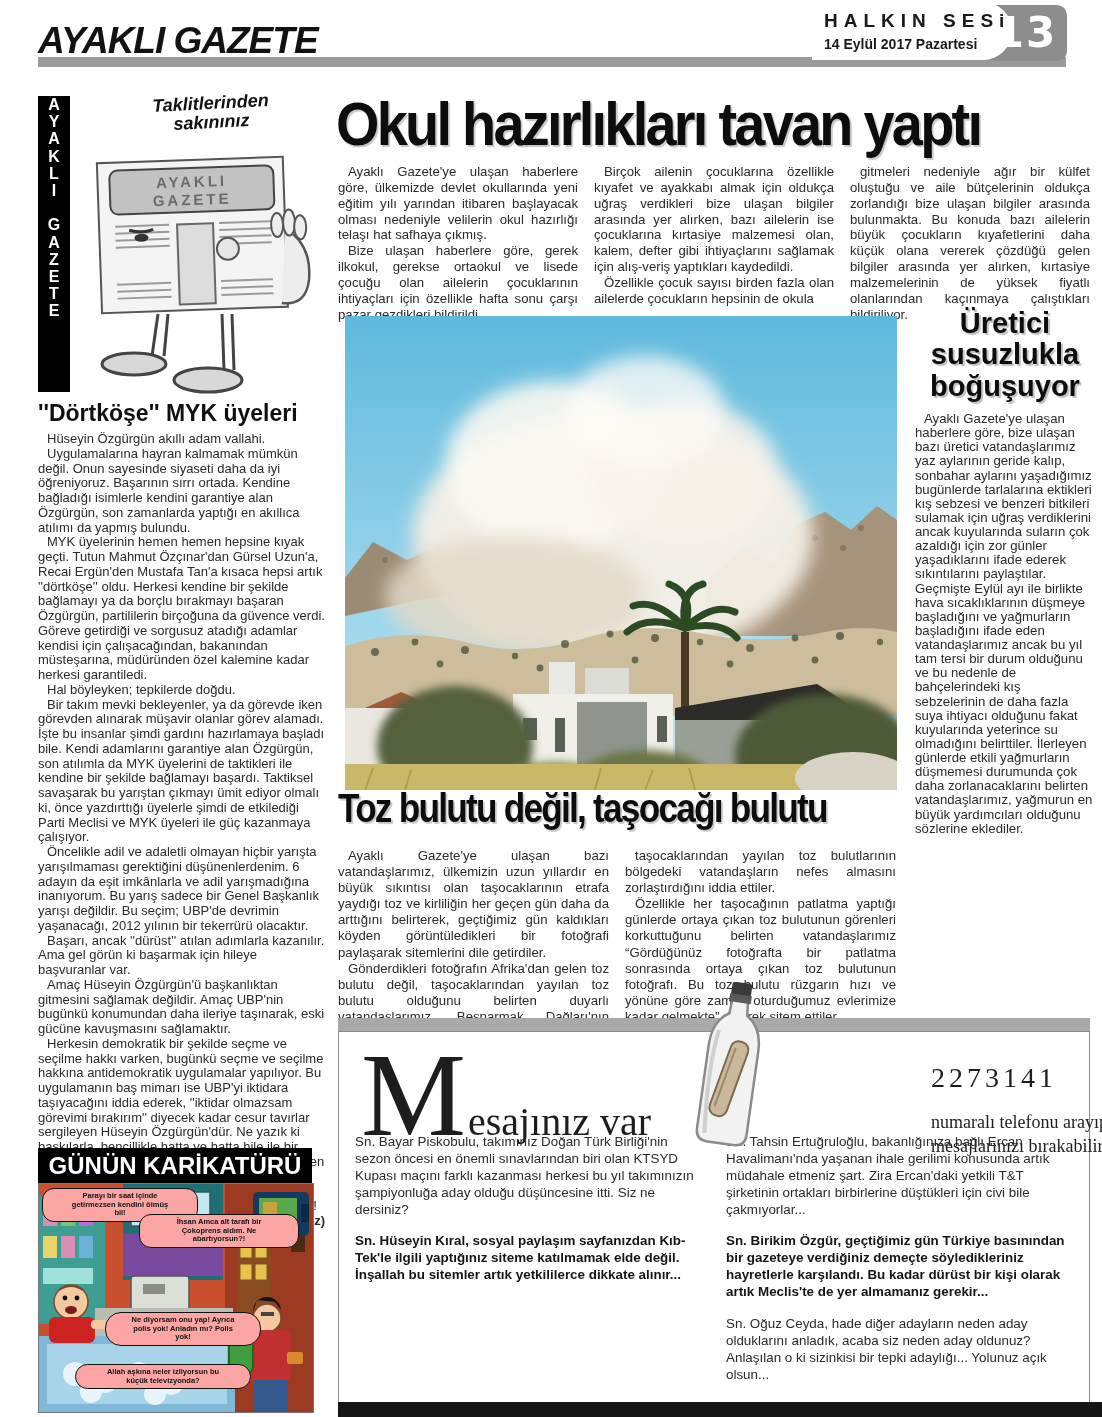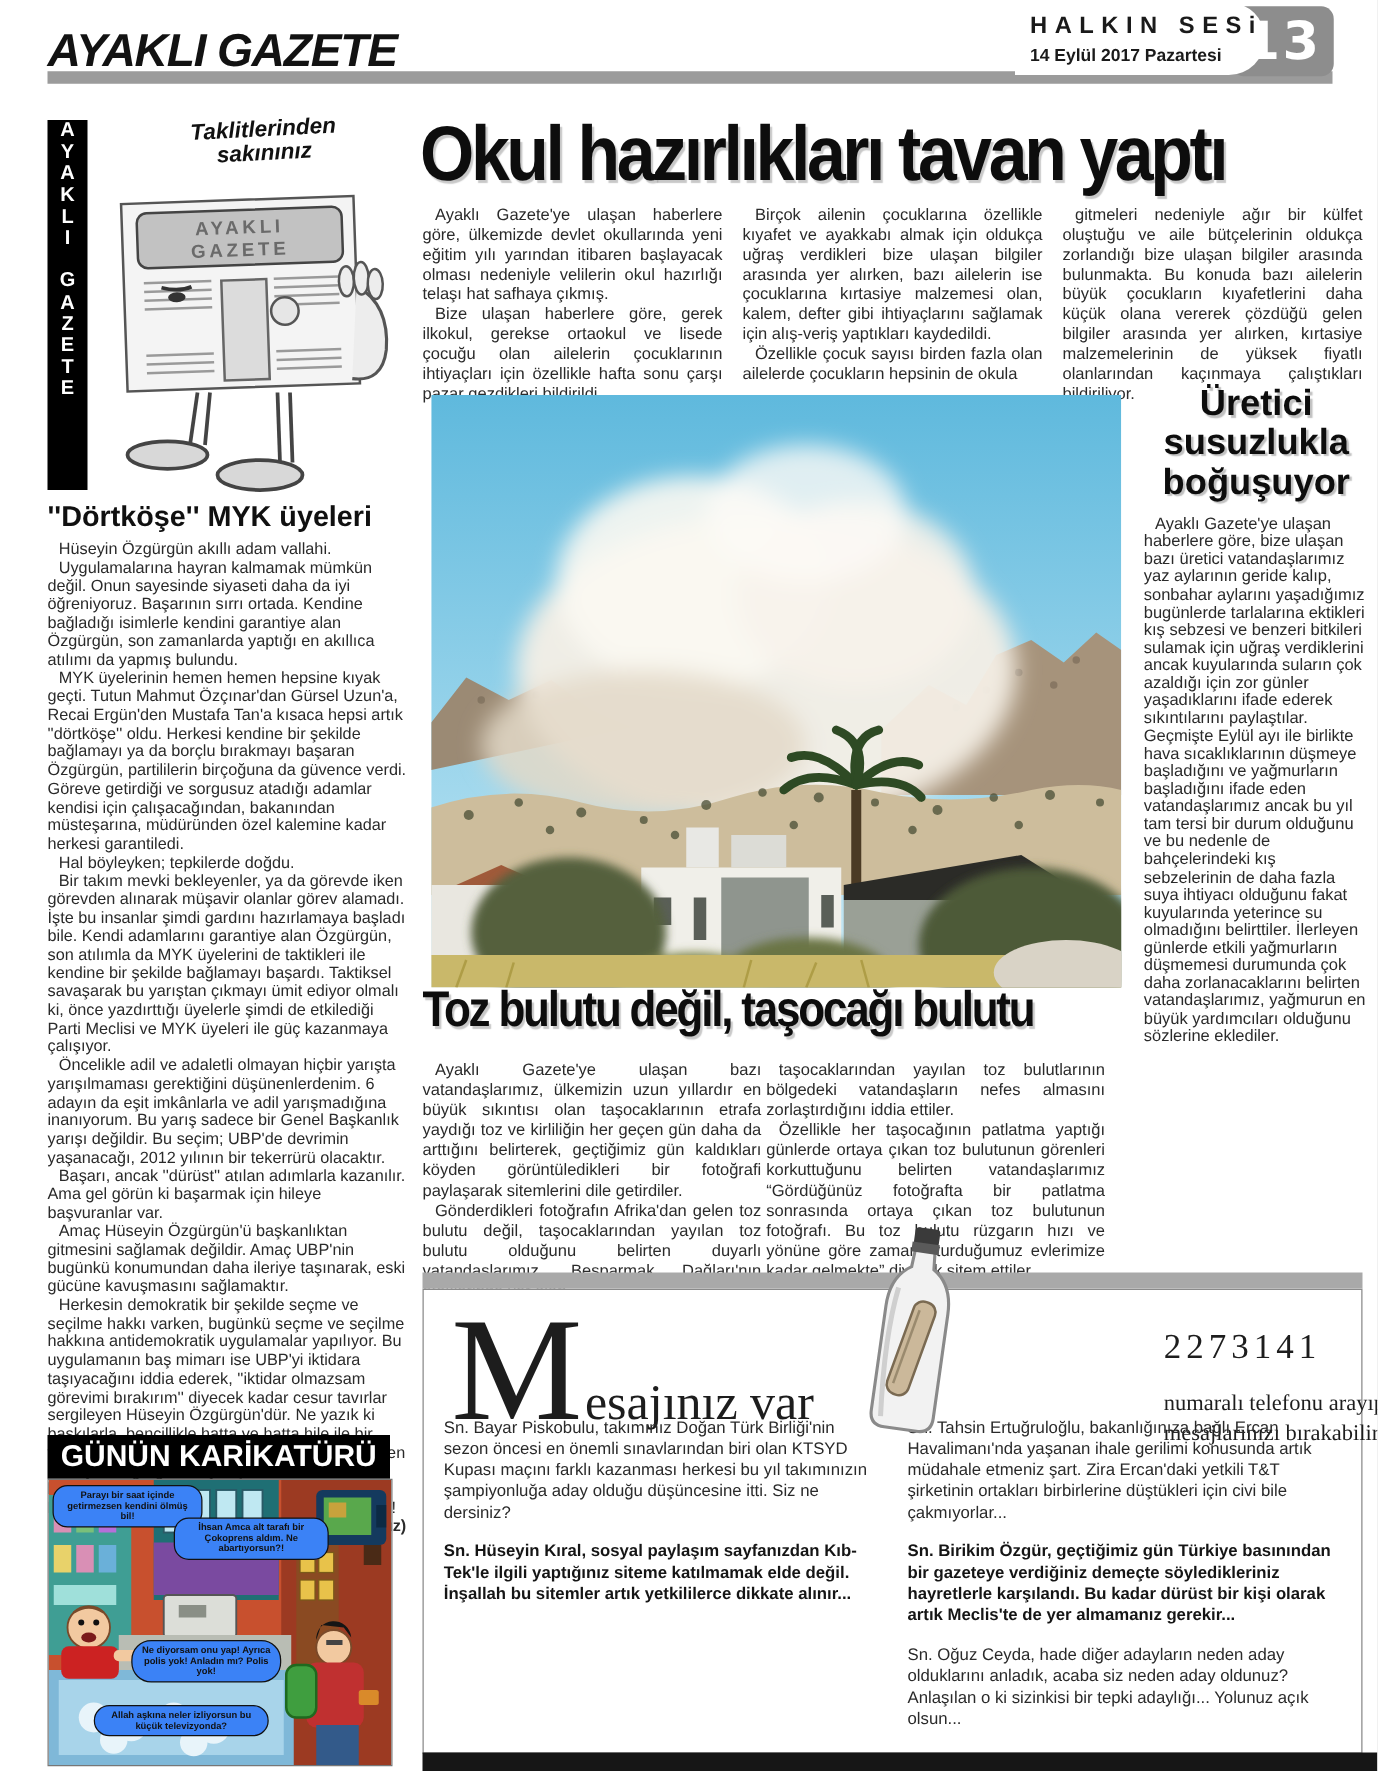--- a/index.html
+++ b/index.html
@@ -32,40 +32,40 @@
   
   .dk-title{left:38px;top:400px;width:290px;font-size:23px;font-weight:bold;color:#101010;}
   .dk-body{left:38px;top:432px;width:287px;font-size:13px;line-height:1.135;color:#2a2a2a;}
   .dk-body p{margin:0;text-indent:9px;}
   .dk-sign{text-align:right;font-weight:bold;text-indent:0 !important;}
 
   
   .kk-header{left:38px;top:1148px;width:274px;height:35px;background:#000;color:#fff;
              text-align:center;line-height:35px;font-size:24px;font-weight:bold;letter-spacing:0px;}
   .kk-scene{left:38px;top:1183px;width:274px;height:228px;overflow:hidden;border:1px solid #777;}
-  .bubble{position:absolute;background:#3b82f6;border:1.5px solid #111;border-radius:12px;
-          padding:3px 5px;font-size:7.5px;font-weight:bold;text-align:center;line-height:1.15;
+  .bubble{position:absolute;background:#fca5a5;border:1.5px solid #111;border-radius:12px;
+          padding:3px 23px;font-size:7.5px;font-weight:bold;text-align:center;line-height:1.15;
           color:#111;}
 
   
   .main-headline{left:336px;top:88px;width:800px;font-size:62px;font-weight:bold;color:#0d0d0d;
                  letter-spacing:-3px;transform:scaleX(0.90);transform-origin:left top;
                  white-space:nowrap;text-shadow:2px 2px 1px rgba(0,0,0,0.22);}
   .main-cols{left:338px;top:164px;width:752px;display:flex;gap:16px;}
   .main-cols .col{width:241px;font-size:13.2px;line-height:1.2;text-align:justify;color:#2a2a2a;}
   .main-cols p{margin:0;text-indent:10px;}
 
   
   .photo{left:345px;top:316px;width:552px;height:474px;}
 
   
   .dust-headline{left:338px;top:786px;font-size:40px;font-weight:bold;color:#0d0d0d;
                  letter-spacing:-2px;transform:scaleX(0.88);transform-origin:left top;
                  white-space:nowrap;text-shadow:2px 2px 1px rgba(0,0,0,0.22);}
-  .dust-cols{left:338px;top:848px;width:558px;display:flex;gap:4px;}
+  .dust-cols{left:338px;top:848px;width:558px;display:flex;gap:16px;}
   .dust-cols .col{width:271px;font-size:13.2px;line-height:1.22;text-align:justify;color:#2a2a2a;}
   .dust-cols p{margin:0;text-indent:10px;}
 
   
   .right-title{left:915px;top:308px;width:180px;font-size:29px;font-weight:bold;color:#0d0d0d;
                line-height:1.08;text-shadow:2px 2px 1px rgba(0,0,0,0.25);text-align:center;}
   .right-body{left:915px;top:412px;width:178px;font-size:13.2px;line-height:1.07;color:#2a2a2a;}
   .right-body p{margin:0;text-indent:9px;}
 
   

